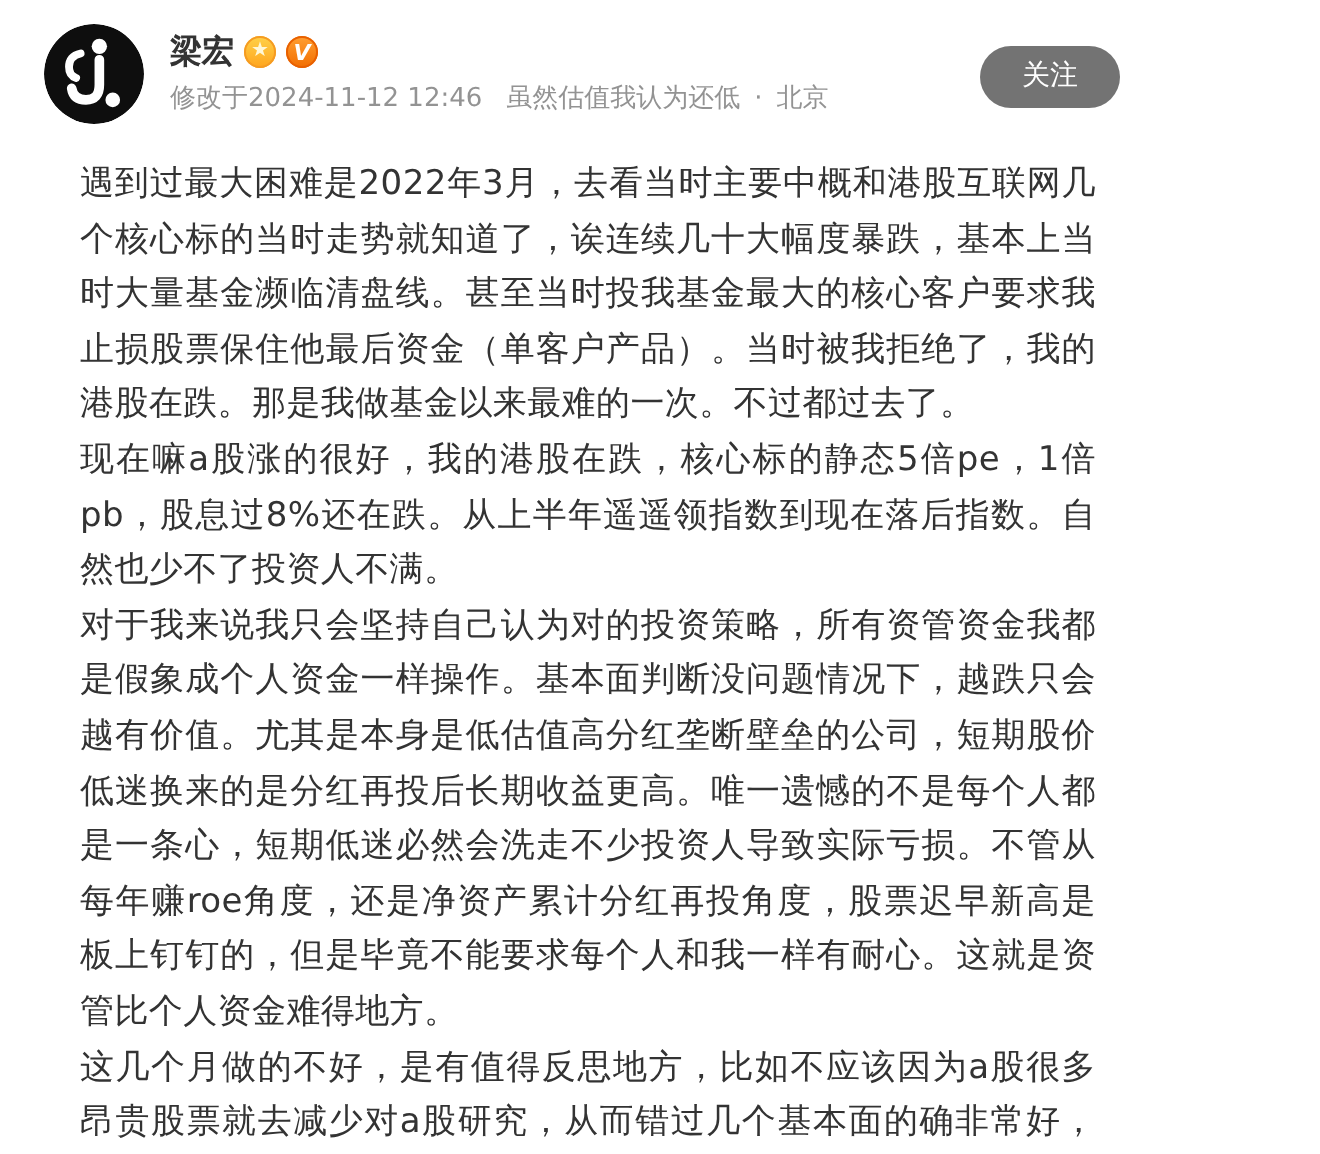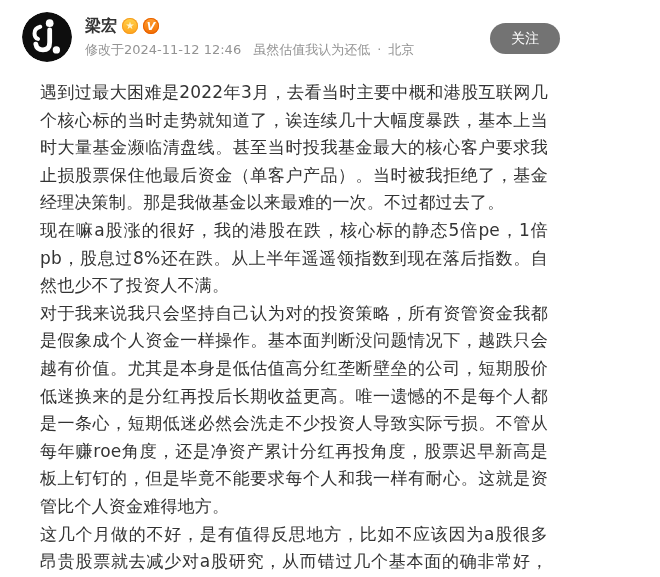--- a/index.html
+++ b/index.html
@@ -92,21 +92,21 @@
         <span class="loc">北京</span>
       </div>
     </div>
 
     <button class="follow-btn">关注</button>
   </div>
 
   <div class="content">
 
 
-      <p class="para">遇到过最大困难是2022年3月，去看当时主要中概和港股互联网几个核心标的当时走势就知道了，诶连续几十大幅度暴跌，基本上当时大量基金濒临清盘线。甚至当时投我基金最大的核心客户要求我止损股票保住他最后资金（单客户产品）。当时被我拒绝了，基金经理决策制。那是我做基金以来最难的一次。不过都过去了。</p>
+      <p class="para">遇到过最大困难是2022年3月，去看当时主要中概和港股互联网几个核心标的当时走势就知道了，诶连续几十大幅度暴跌，基本上当时大量基金濒临清盘线。甚至当时投我基金最大的核心客户要求我止损股票保住他最后资金（单客户产品）。当时被我拒绝了，我的港股在跌。那是我做基金以来最难的一次。不过都过去了。</p>
 
       <p class="para">现在嘛a股涨的很好，我的港股在跌，核心标的静态5倍pe，1倍pb，股息过8%还在跌。从上半年遥遥领指数到现在落后指数。自然也少不了投资人不满。</p>
 
       <p class="para">对于我来说我只会坚持自己认为对的投资策略，所有资管资金我都是假象成个人资金一样操作。基本面判断没问题情况下，越跌只会越有价值。尤其是本身是低估值高分红垄断壁垒的公司，短期股价低迷换来的是分红再投后长期收益更高。唯一遗憾的不是每个人都是一条心，短期低迷必然会洗走不少投资人导致实际亏损。不管从每年赚roe角度，还是净资产累计分红再投角度，股票迟早新高是板上钉钉的，但是毕竟不能要求每个人和我一样有耐心。这就是资管比个人资金难得地方。</p>
 
       <p class="para">这几个月做的不好，是有值得反思地方，比如不应该因为a股很多昂贵股票就去减少对a股研究，从而错过几个基本面的确非常好，空间大，然后涨的也好的股票，这类股票顺着基本面去投资也有很好收益的。因为我自己一些偏见错过了。另外就是自己重仓股价高位时候还是应该有一些波段操作，虽然估值我认为还低。这两点是本轮行情中需要反思的点。</p>
     </div>
 
 </div>
 

